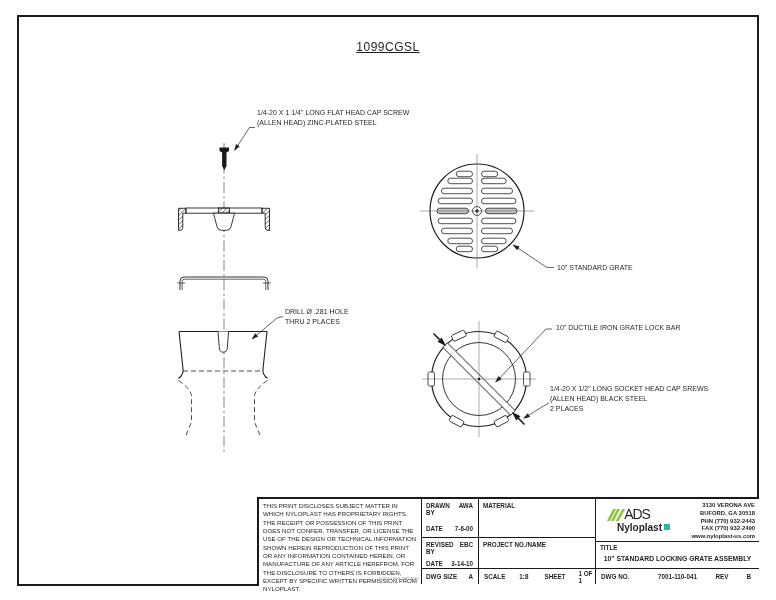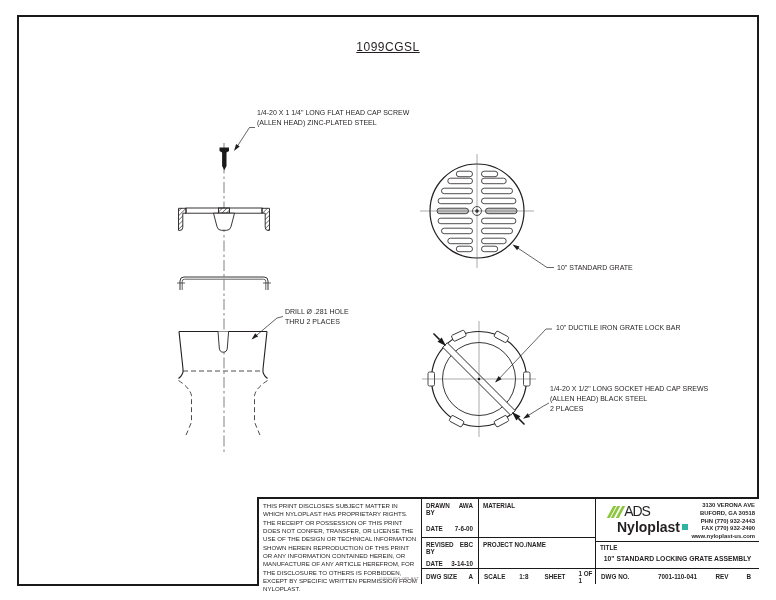--- a/index.html
+++ b/index.html
@@ -24,21 +24,21 @@
   .titleTxt{position:absolute;left:0;right:0;top:13px;text-align:center;font-weight:bold;font-size:6.8px;}
   .dwgRow{display:flex;align-items:center;height:100%;font-weight:bold;position:relative;}
   .dwgNo{position:absolute;left:44%;transform:translateX(-50%);left:50%;}
   .companyCell{display:flex;align-items:center;}
   .logo{display:flex;flex-direction:column;justify-content:center;padding-left:14px;}
   .logo-top{display:flex;align-items:flex-end;}
   .stripes{display:flex;margin-right:1px;transform:skewX(-28deg);}
   .stripe{width:2.8px;height:12px;background:var(--logo-green,#8dc63f);margin-right:1.6px;}
   .ads{font-size:14px;font-weight:400;letter-spacing:-1px;line-height:13px;}
   .logo-bottom{display:flex;align-items:center;margin-left:7px;margin-top:1px;}
-  .brand{font-size:14px;font-weight:800;letter-spacing:0;}
+  .brand{font-size:10px;font-weight:800;letter-spacing:0;}
   .sq{width:6.5px;height:6.5px;background:var(--logo-teal,#2fb3a3);margin-left:1.5px;}
   .addr{margin-left:auto;text-align:right;padding:3px 4px 0 0;font-weight:bold;font-size:5.9px;line-height:7.7px;}
 </style>
 </head>
 <body>
 
 <div class="sheet">
   <div class="frame"></div>
 
   <div class="sheet-title">1099CGSL</div>

